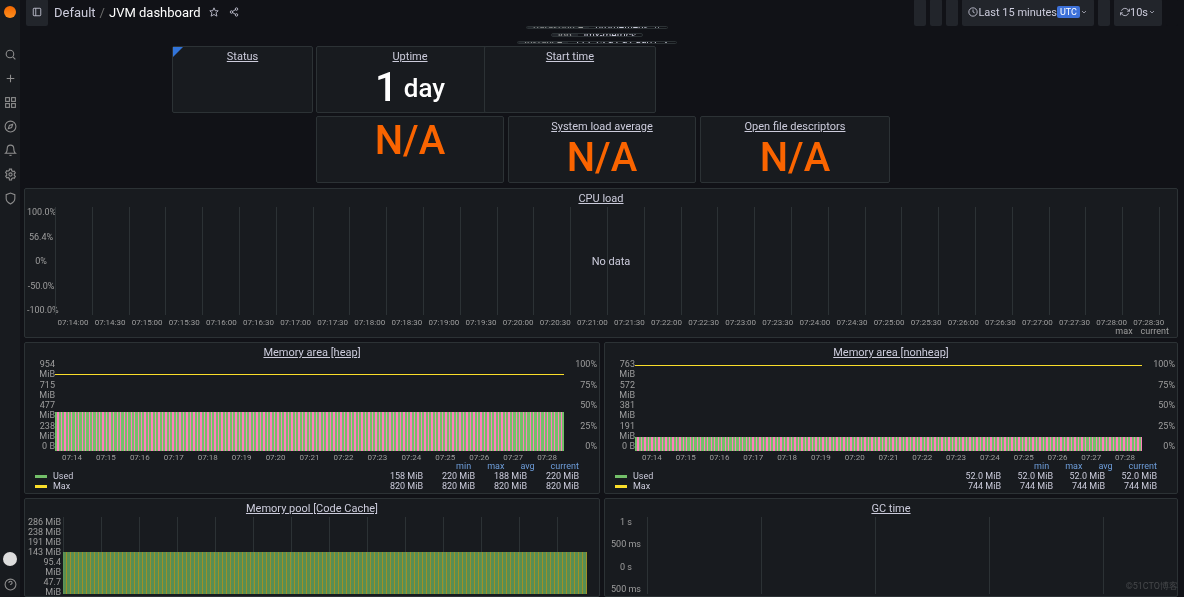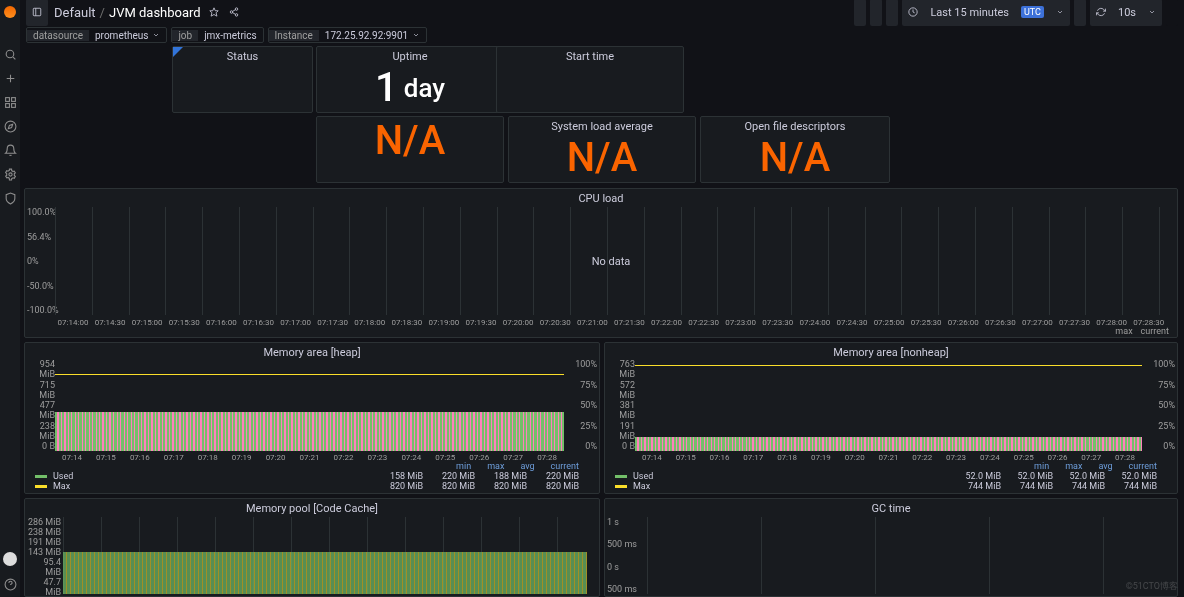--- a/index.html
+++ b/index.html
@@ -63,21 +63,21 @@
 .topbar .icon-btn, .topbar .btn {
   height: 27px;
   background: #22252b;
   border-radius: 2px;
   display: inline-flex;
   align-items: center;
   justify-content: center;
   padding: 0 6px;
   color: #ccccdc;
   font-size: 11px;
-  gap: 12px;
+  gap: 0;
   text-align: center;
 }
 .topbar .icon-btn svg, .inline-icon {
   width: 10px; height: 10px; stroke: currentColor; fill: none; stroke-width: 2;
 }
 .breadcrumb {
   display: flex;
   align-items: center;
   gap: 4px;
   font-size: 13px;
@@ -91,20 +91,21 @@
 
 
 .varbar {
   position: absolute;
   left: 20px; right: 10px; top: 26px;
   height: 18px;
   display: flex;
   align-items: center;
   padding: 0 6px;
   gap: 4px;
+  flex-direction: column;
 }
 .varpill {
   display: inline-flex;
   align-items: center;
   height: 16px;
   border: 1px solid #2c3235;
   border-radius: 2px;
   font-size: 10px;
   overflow: hidden;
 }
@@ -122,20 +123,21 @@
   position: absolute;
   background: #181b1f;
   border: 1px solid #2c3235;
   border-radius: 2px;
 }
 .panel .title {
   text-align: center;
   font-size: 11px;
   color: #ccccdc;
   padding: 3px 0 1px;
+  text-decoration: underline;
 }
 .panel .big {
   display: flex;
   align-items: center;
   justify-content: center;
   height: calc(100% - 18px);
   font-weight: 500;
   text-align: center;
 }
 .panel .link-corner {
@@ -151,21 +153,21 @@
 #p-status { left: 148px; top: 0; width: 141px; height: 67px; }
 #p-status .big { color: #73bf69; font-size: 32px; }
 
 
 #p-uptime { left: 292px; top: 0; width: 188px; height: 67px; }
 #p-uptime .big { color: #fff; font-size: 30px; }
 #p-uptime .big .num { font-size: 40px; margin-right: 6px; }
 #p-uptime .big .unit { font-size: 26px; color: #fff; }
 
 
-#p-start { left: 472px; top: 0; width: 188px; height: 67px; }
+#p-start { left: 460px; top: 0; width: 172px; height: 67px; }
 #p-start .big { color: #fff; font-size: 21px; line-height: 1.1; }
 
 
 #p-jvm { left: 676px; top: 0; width: 334px; height: 67px; }
 #p-jvm .big { color: #fff; font-size: 17px; padding: 0 8px; line-height: 1.15; }
 
 
 #p-cpus { left: 292px; top: 70px; width: 188px; height: 67px; }
 #p-load { left: 484px; top: 70px; width: 188px; height: 67px; }
 #p-fd   { left: 676px; top: 70px; width: 190px; height: 67px; }
@@ -174,21 +176,21 @@
 
 #p-cpu { left: 0; top: 142px; width: 1154px; height: 150px; }
 #p-cpu .chart {
   position: absolute;
   left: 30px; right: 10px; top: 18px; bottom: 22px;
   background-image:
     repeating-linear-gradient(to right, #2c3235 0, #2c3235 1px, transparent 1px, transparent 36.8px);
   background-size: 100% 100%;
 }
 #p-cpu .nodata { position: absolute; inset: 0; display: flex; align-items: center; justify-content: center; color: #ccccdc; font-size: 11px; }
-.yaxis { position: absolute; left: 2px; top: 18px; bottom: 22px; width: 28px; display: flex; flex-direction: column; justify-content: space-between; text-align: left; font-size: 9px; color: #9e9e9e; }
+.yaxis { position: absolute; left: 2px; top: 18px; bottom: 22px; width: 28px; display: flex; flex-direction: column; justify-content: space-between; text-align: center; font-size: 9px; color: #9e9e9e; }
 .xaxis { position: absolute; left: 30px; right: 10px; bottom: 10px; display: flex; justify-content: space-between; font-size: 8px; color: #9e9e9e; }
 .xaxis span { width: 36px; text-align: center; }
 #p-cpu .legend-right {
   position: absolute;
   right: 8px; bottom: 1px;
   display: flex;
   gap: 8px;
   font-size: 9px;
   color: #9e9e9e;
 }
@@ -273,21 +275,21 @@
     rgba(250,222,42,0.6) 3px, rgba(250,222,42,0.6) 4px
   );
 }
 #p-pool .yaxis-l { position: absolute; left: 2px; top: 18px; bottom: 2px; width: 34px; display: flex; flex-direction: column; justify-content: space-between; text-align: right; font-size: 9px; color: #9e9e9e; }
 
 #p-gc .plot {
   position: absolute;
   left: 42px; right: 12px; top: 18px; bottom: 2px;
   background-image: repeating-linear-gradient(to right, #2c3235 0, #2c3235 1px, transparent 1px, transparent 114px);
 }
-#p-gc .yaxis-l { position: absolute; left: 2px; top: 18px; bottom: 2px; width: 38px; display: flex; flex-direction: column; justify-content: space-between; text-align: left; font-size: 9px; color: #9e9e9e; }
+#p-gc .yaxis-l { position: absolute; left: 2px; top: 18px; bottom: 2px; width: 38px; display: flex; flex-direction: column; justify-content: space-between; text-align: center; font-size: 9px; color: #9e9e9e; }
 
 .watermark {
   position: absolute;
   right: 6px; bottom: 4px;
   font-size: 9px;
   color: rgba(200,200,200,0.25);
 }
 </style>
 </head>
 <body>

